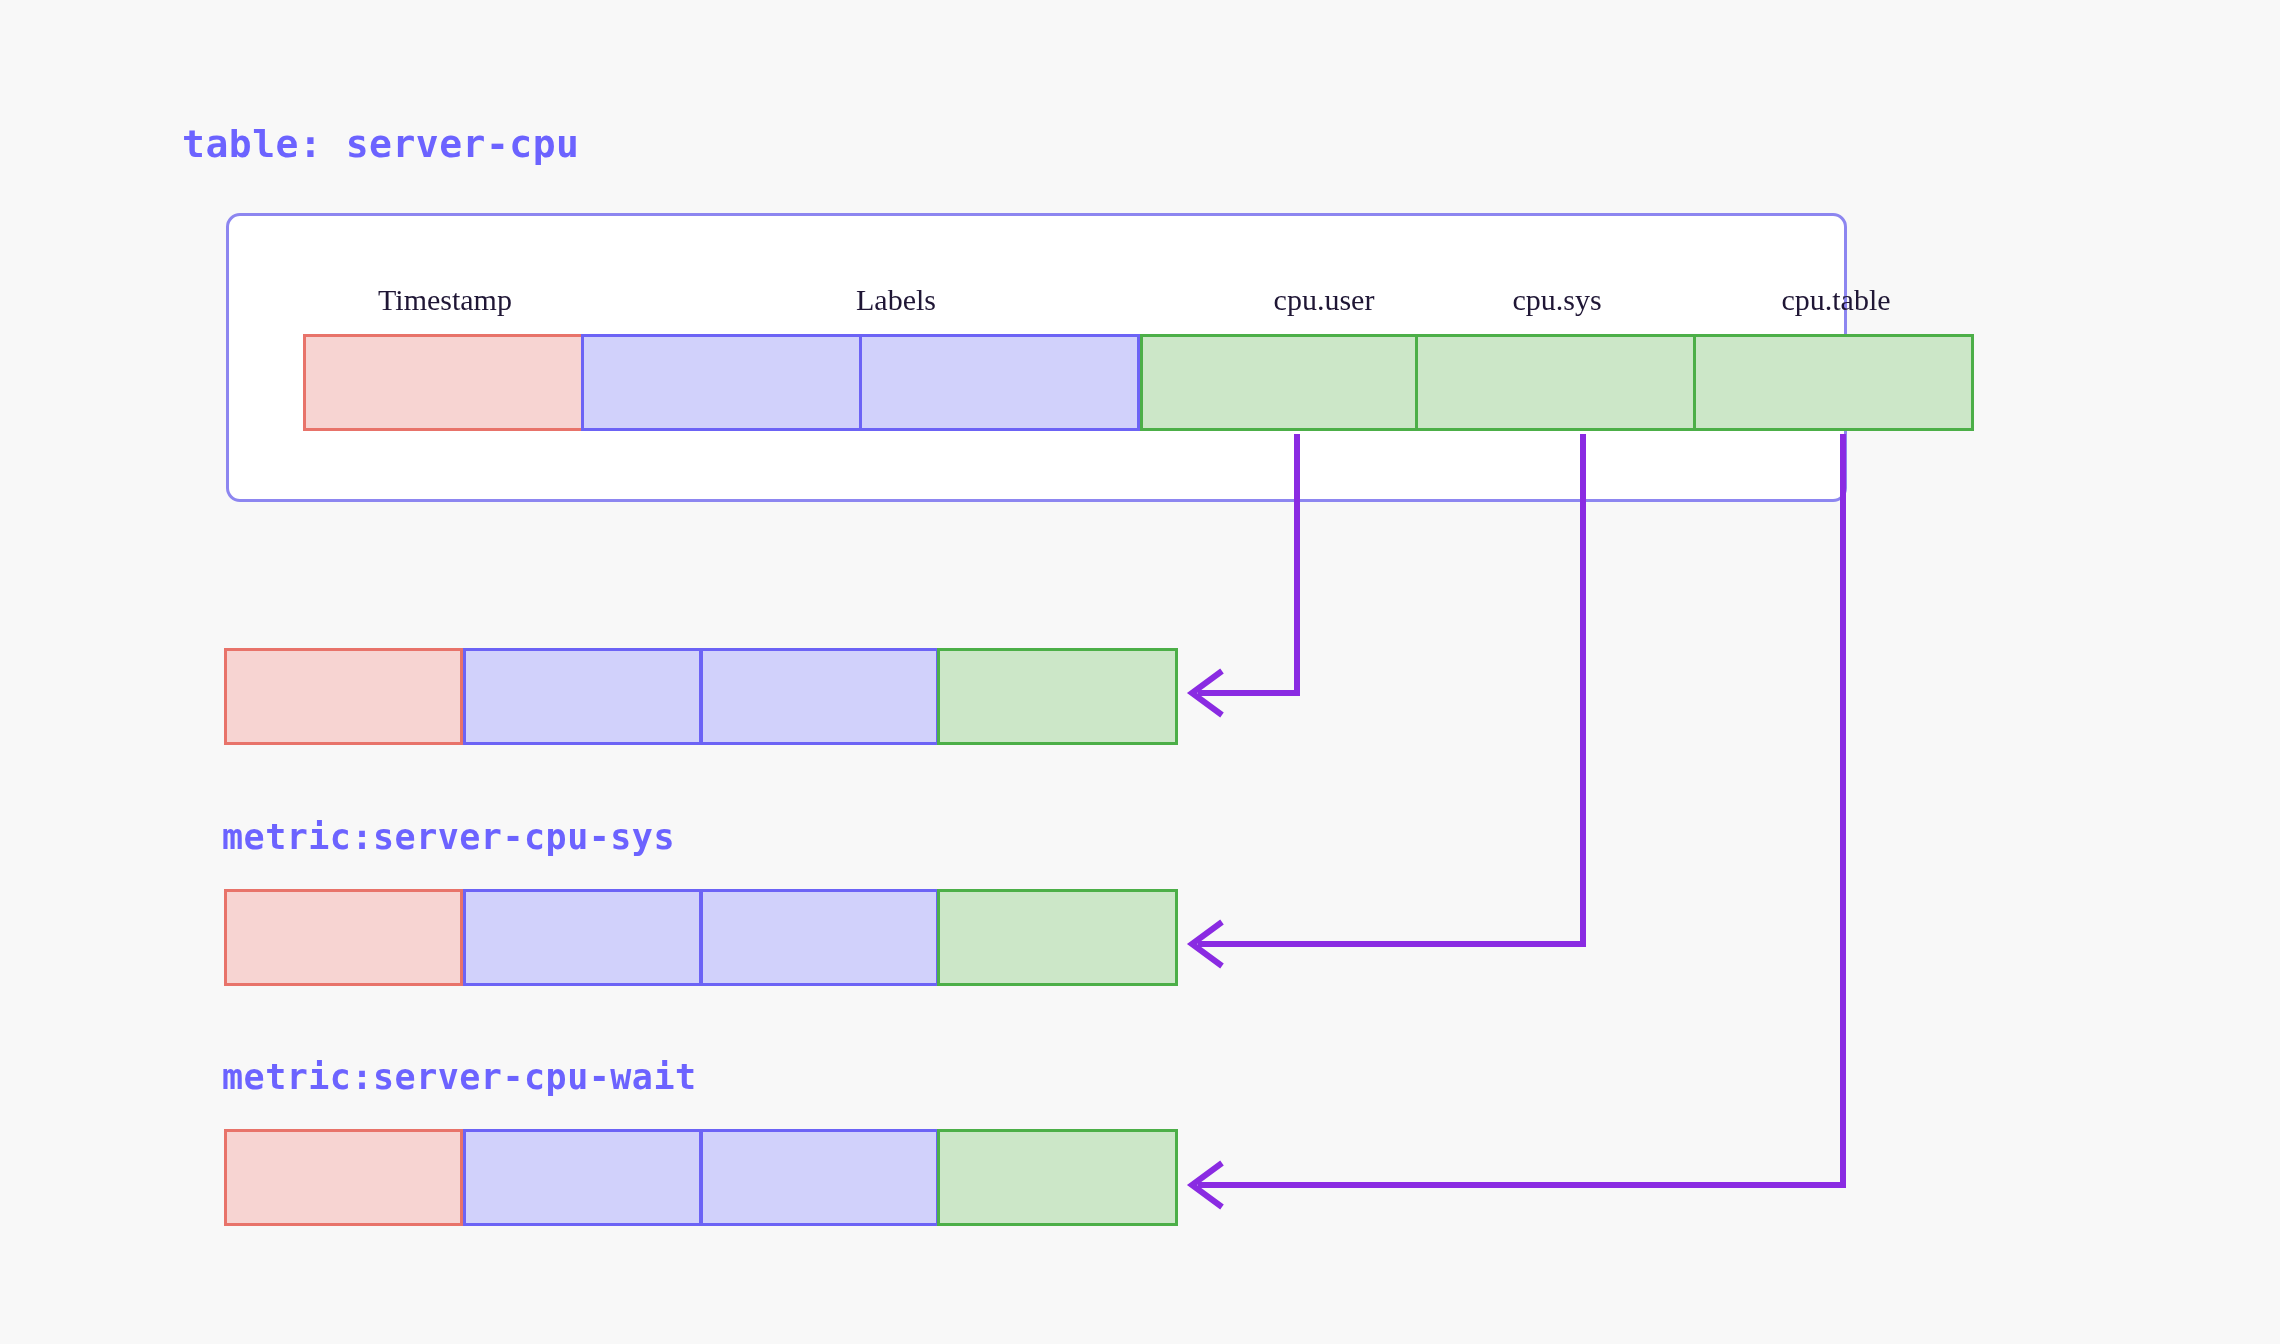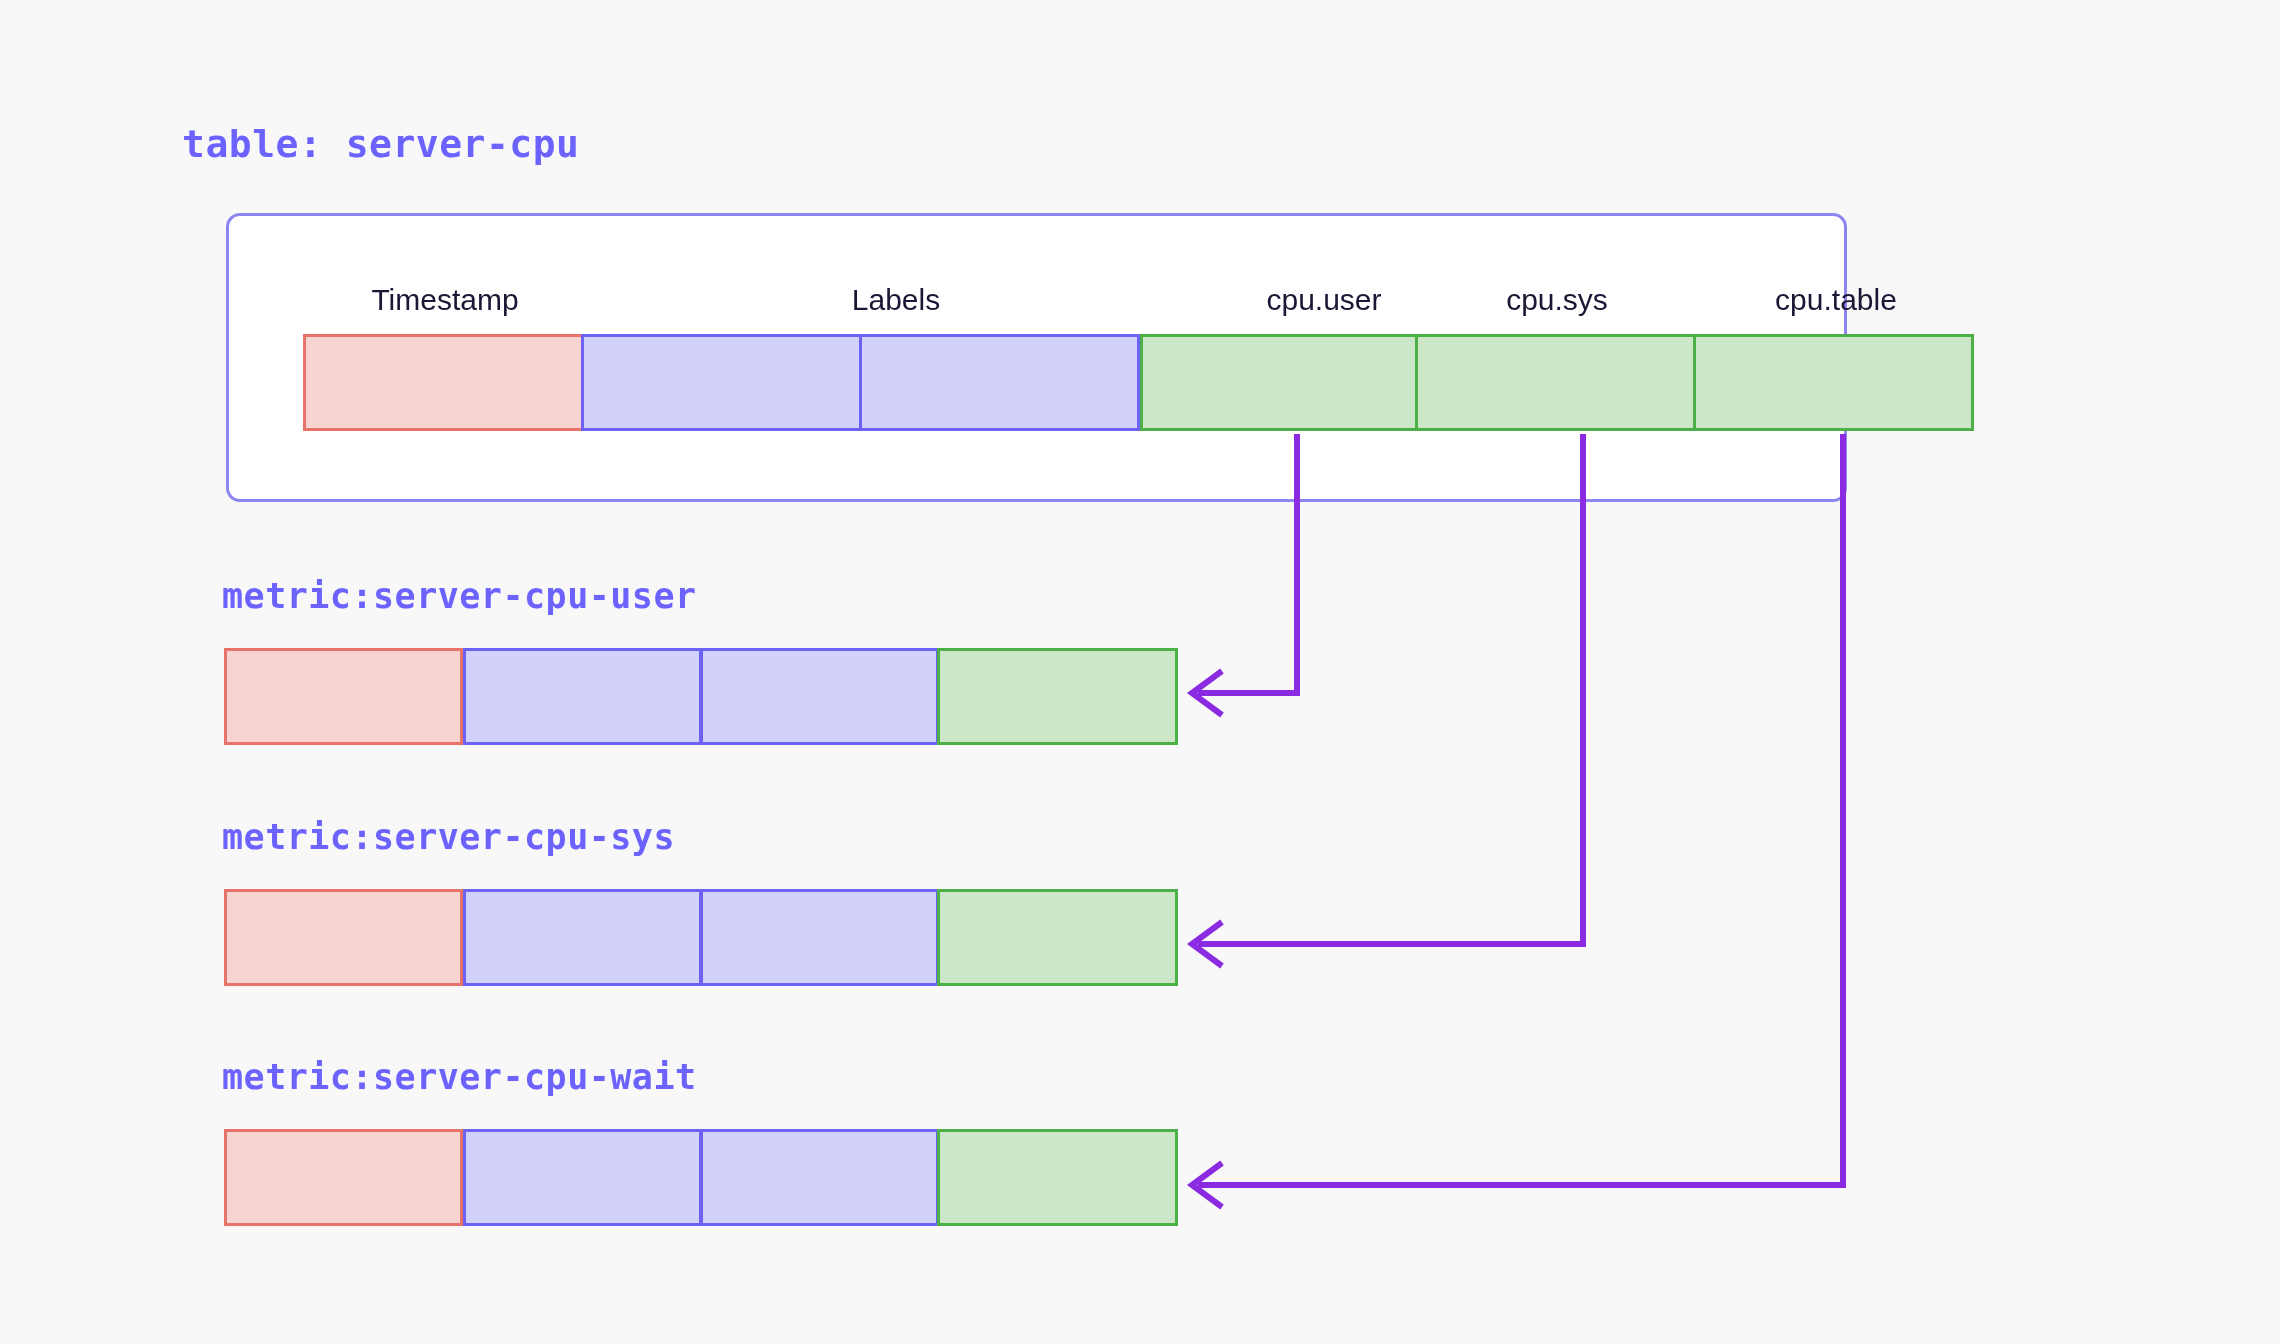--- a/index.html
+++ b/index.html
@@ -53,21 +53,21 @@
     height: 289px;
     background: #ffffff;
     border: 3px solid #8d86f0;
     border-radius: 14px;
     box-sizing: border-box;
   }
 
   
   .col-header {
     position: absolute;
-    font-family: Liberation Sans, sans-serif;
+    font-family: Liberation Serif, serif;
     font-size: 30px;
     color: #1f1635;
     white-space: pre;
     text-align: right;
     transform: translateX(-50%);
     top: 283px;
   }
 
   
   #table-row {
@@ -134,21 +134,20 @@
 
   <div id="table-row">
       <div class="cell pink" style="left: 0px; width: 281px;"></div>
       <div class="cell blue" style="left: 278px; width: 281px;"></div>
       <div class="cell blue" style="left: 556px; width: 281px;"></div>
       <div class="cell green" style="left: 837px; width: 278px;"></div>
       <div class="cell green" style="left: 1112px; width: 281px;"></div>
       <div class="cell green" style="left: 1390px; width: 281px;"></div>
     </div>
 
-  <div class="title-mono metric-title" id="metric-title-0">metric:server-cpu-user</div>
   <div class="title-mono metric-title" id="metric-title-1">metric:server-cpu-sys</div>
   <div class="title-mono metric-title" id="metric-title-2">metric:server-cpu-wait</div>
 
   <div class="metric-row" id="metric-row-0">
       <div class="cell pink" style="left: 0px; width: 239px;"></div>
       <div class="cell blue" style="left: 239px; width: 239px;"></div>
       <div class="cell blue" style="left: 476px; width: 239px;"></div>
       <div class="cell green" style="left: 713px; width: 241px;"></div>
     </div>
   <div class="metric-row" id="metric-row-1">

